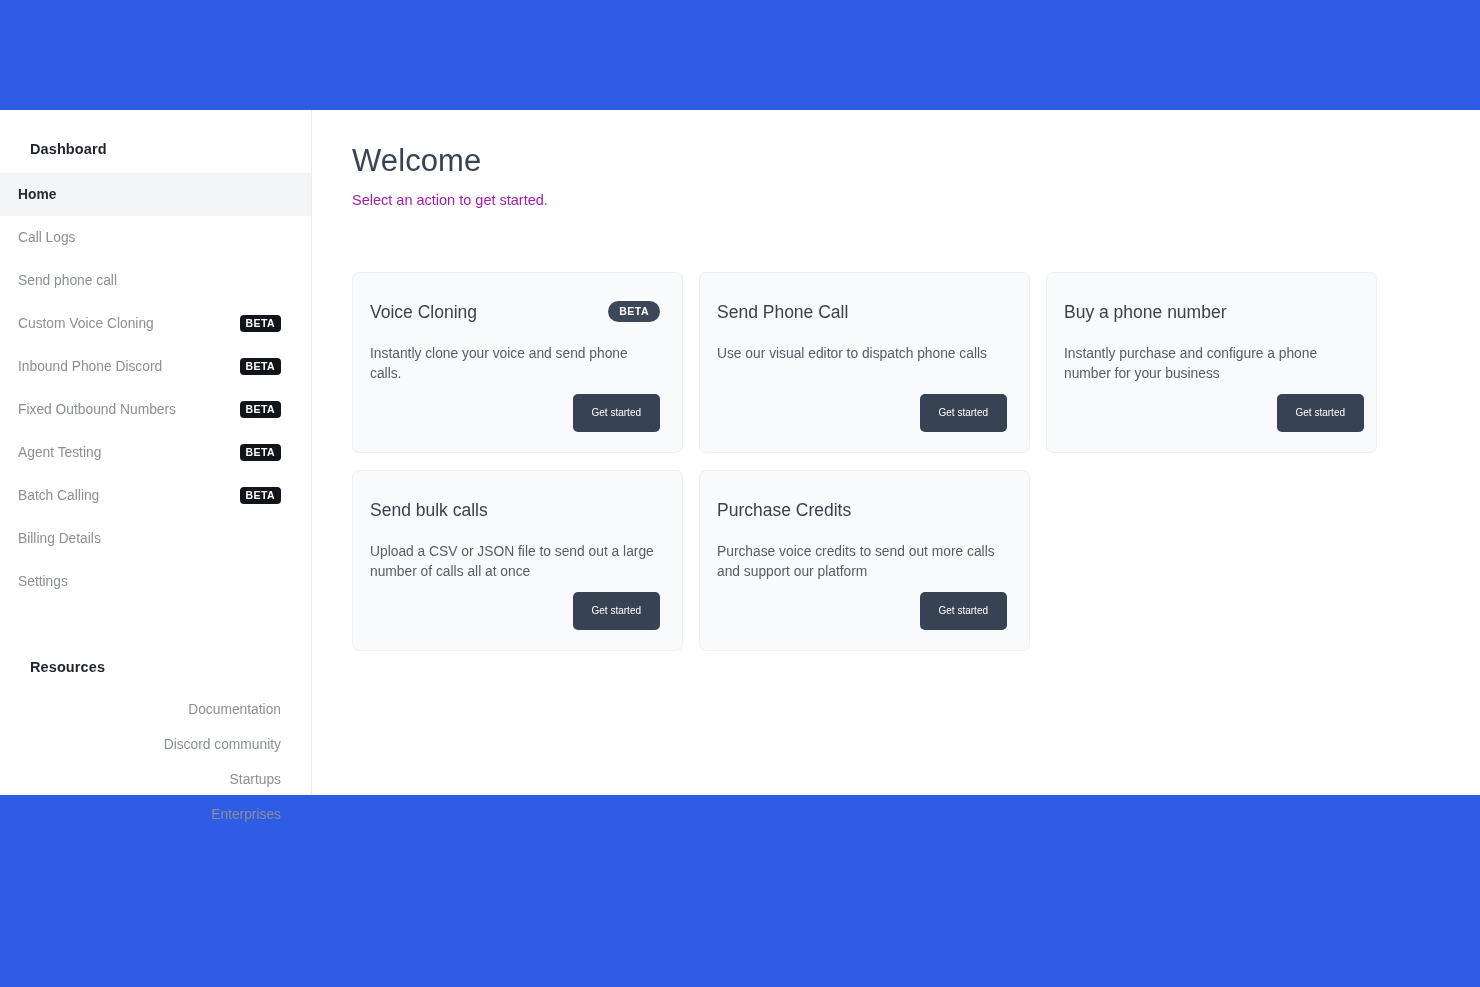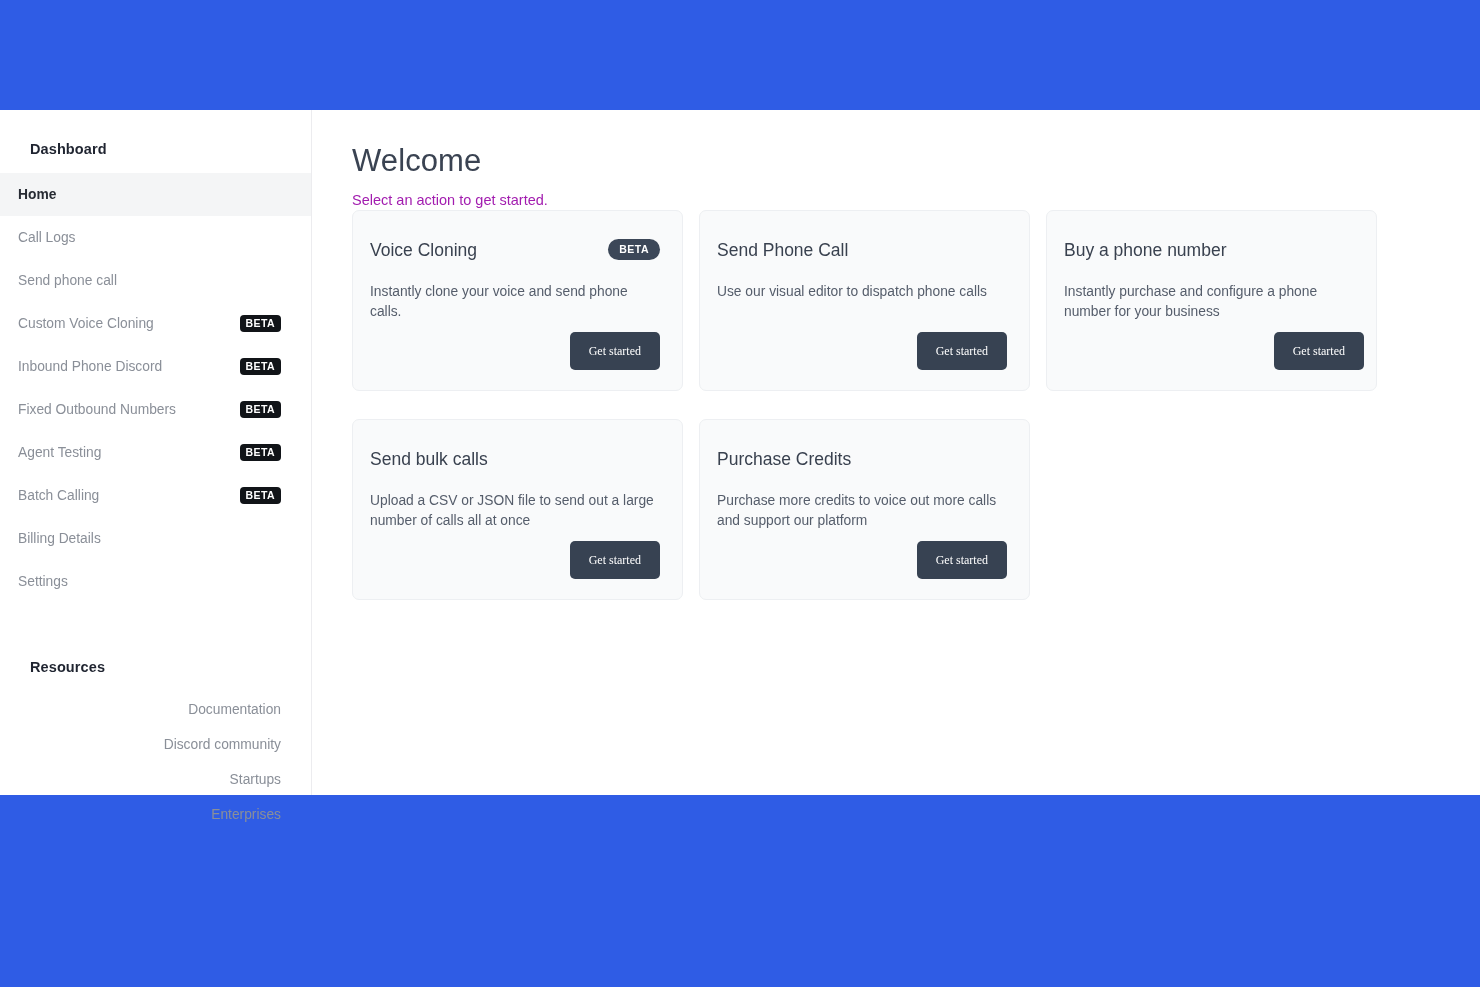--- a/index.html
+++ b/index.html
@@ -117,23 +117,24 @@
     margin-bottom: 10px;
   }
 
   .page-subtitle {
     font-size: 14.5px;
     color: #a21caf;
     line-height: 20px;
   }
 
   .card-grid {
+    margin-top: 62px;
     display: flex;
     flex-wrap: wrap;
-    gap: 28px 16px;
+    gap: 17px 16px;
     width: 1026px;
   }
 
   .card {
     position: relative;
     width: 331px;
     min-height: 181px;
     background: #F9FAFB;
     border: 1px solid #EDEFF2;
     border-radius: 7px;
@@ -177,22 +178,22 @@
 
   .card-foot {
     margin-top: auto;
     display: flex;
     justify-content: flex-end;
   }
 
   .btn-get-started {
     background: #374252;
     color: #ffffff;
-    font-size: 12px;
-    font-family: Liberation Serif, serif;
+    font-size: 10px;
+    font-family: Liberation Sans, sans-serif;
     border: none;
     border-radius: 5px;
     padding: 11px 19px;
     cursor: pointer;
     line-height: 16px;
     white-space: nowrap;
   }
 
   
   .card.overhang .card-foot { margin-right: -10px; }
@@ -318,21 +319,21 @@
           <div class="card-desc">Upload a CSV or JSON file to send out a large number of calls all at once</div>
           <div class="card-foot">
             <button class="btn-get-started">Get started</button>
           </div>
         </section>
 
         <section class="card">
           <div class="card-head">
             <div class="card-title">Purchase Credits</div>
           </div>
-          <div class="card-desc">Purchase more credits to voice out more calls and support our platform</div>
+          <div class="card-desc">Purchase voice credits to send out more calls and support our platform</div>
           <div class="card-foot">
             <button class="btn-get-started">Get started</button>
           </div>
         </section>
 
       </div>
     </main>
   </div>
 
   <div class="band-bottom"></div>

